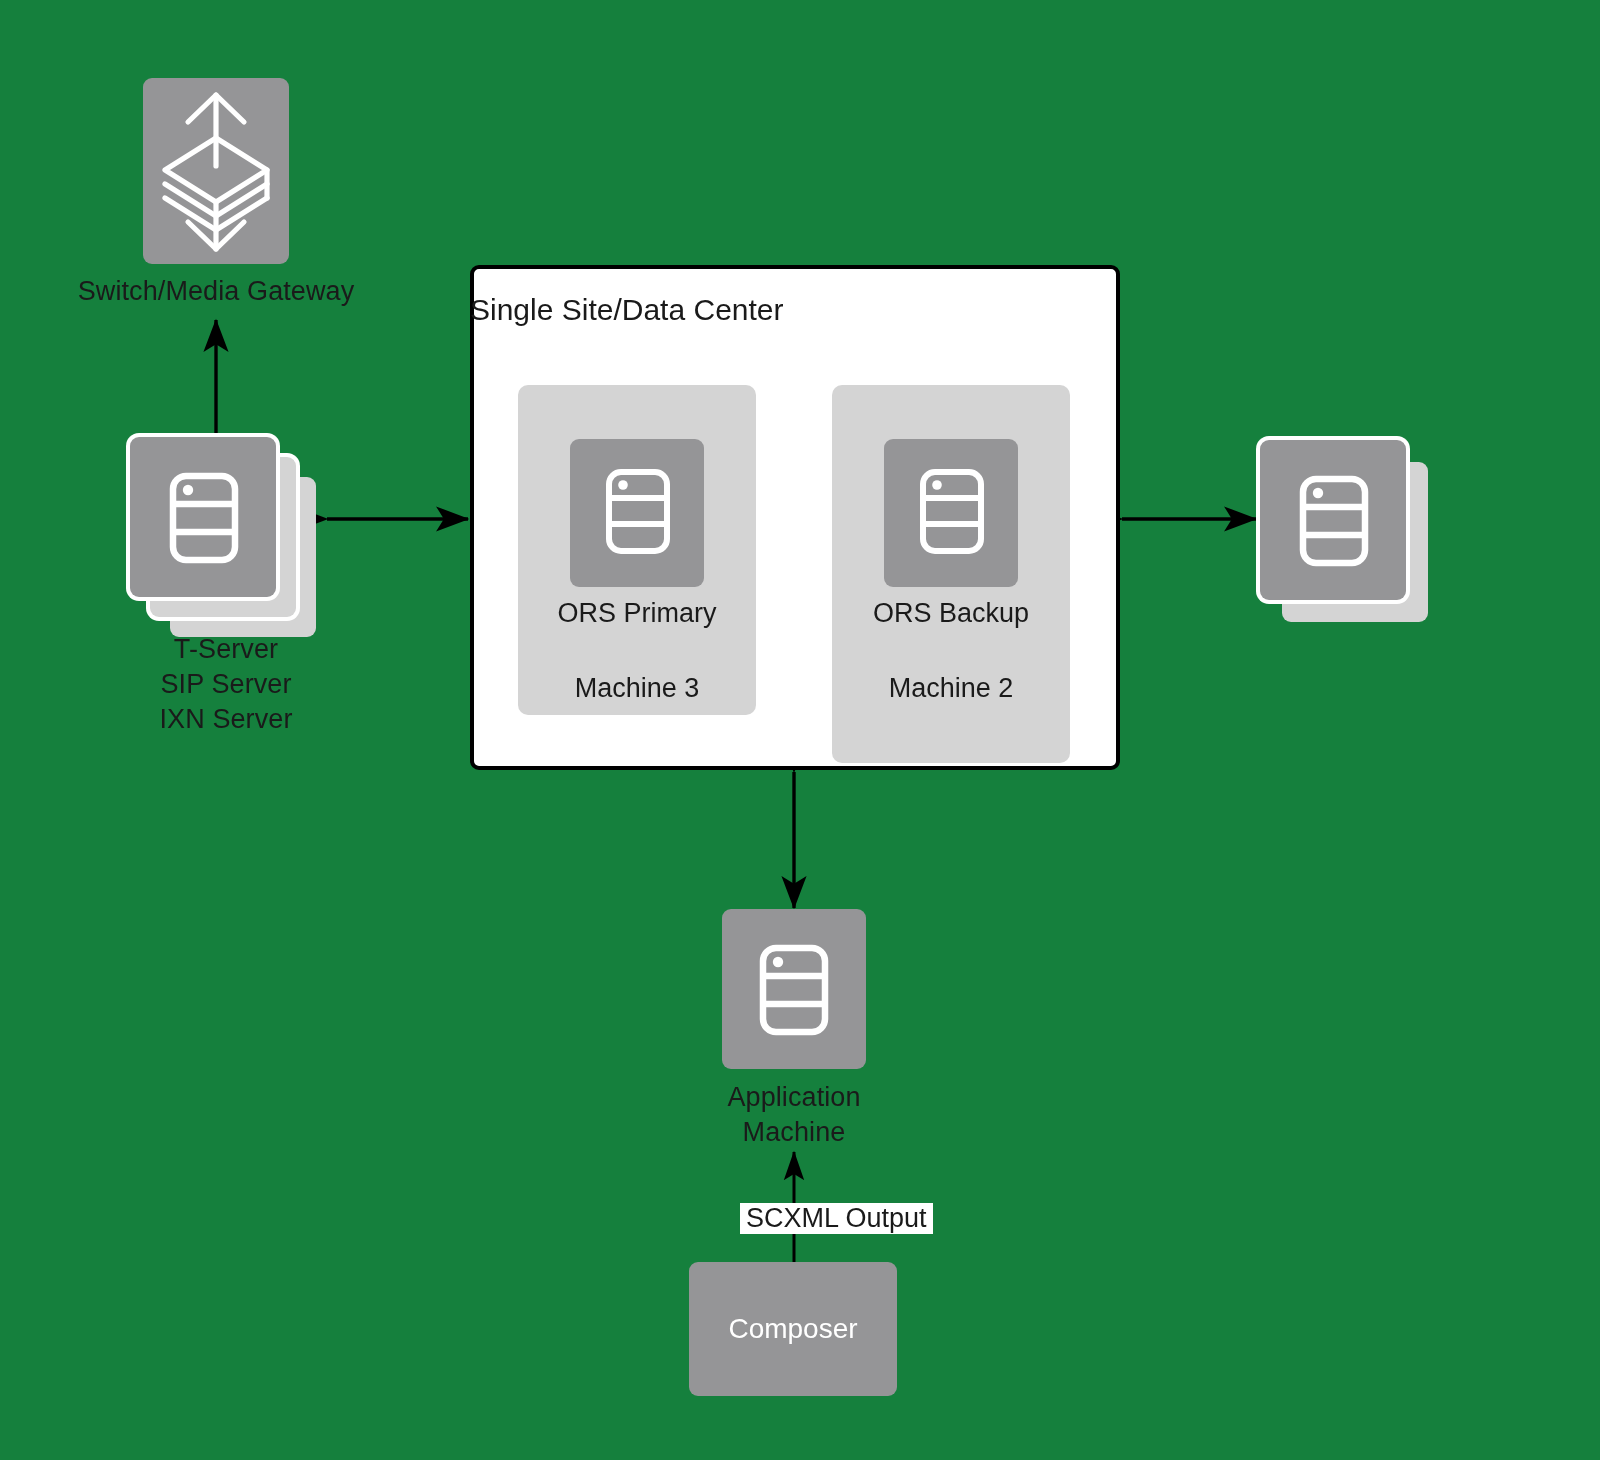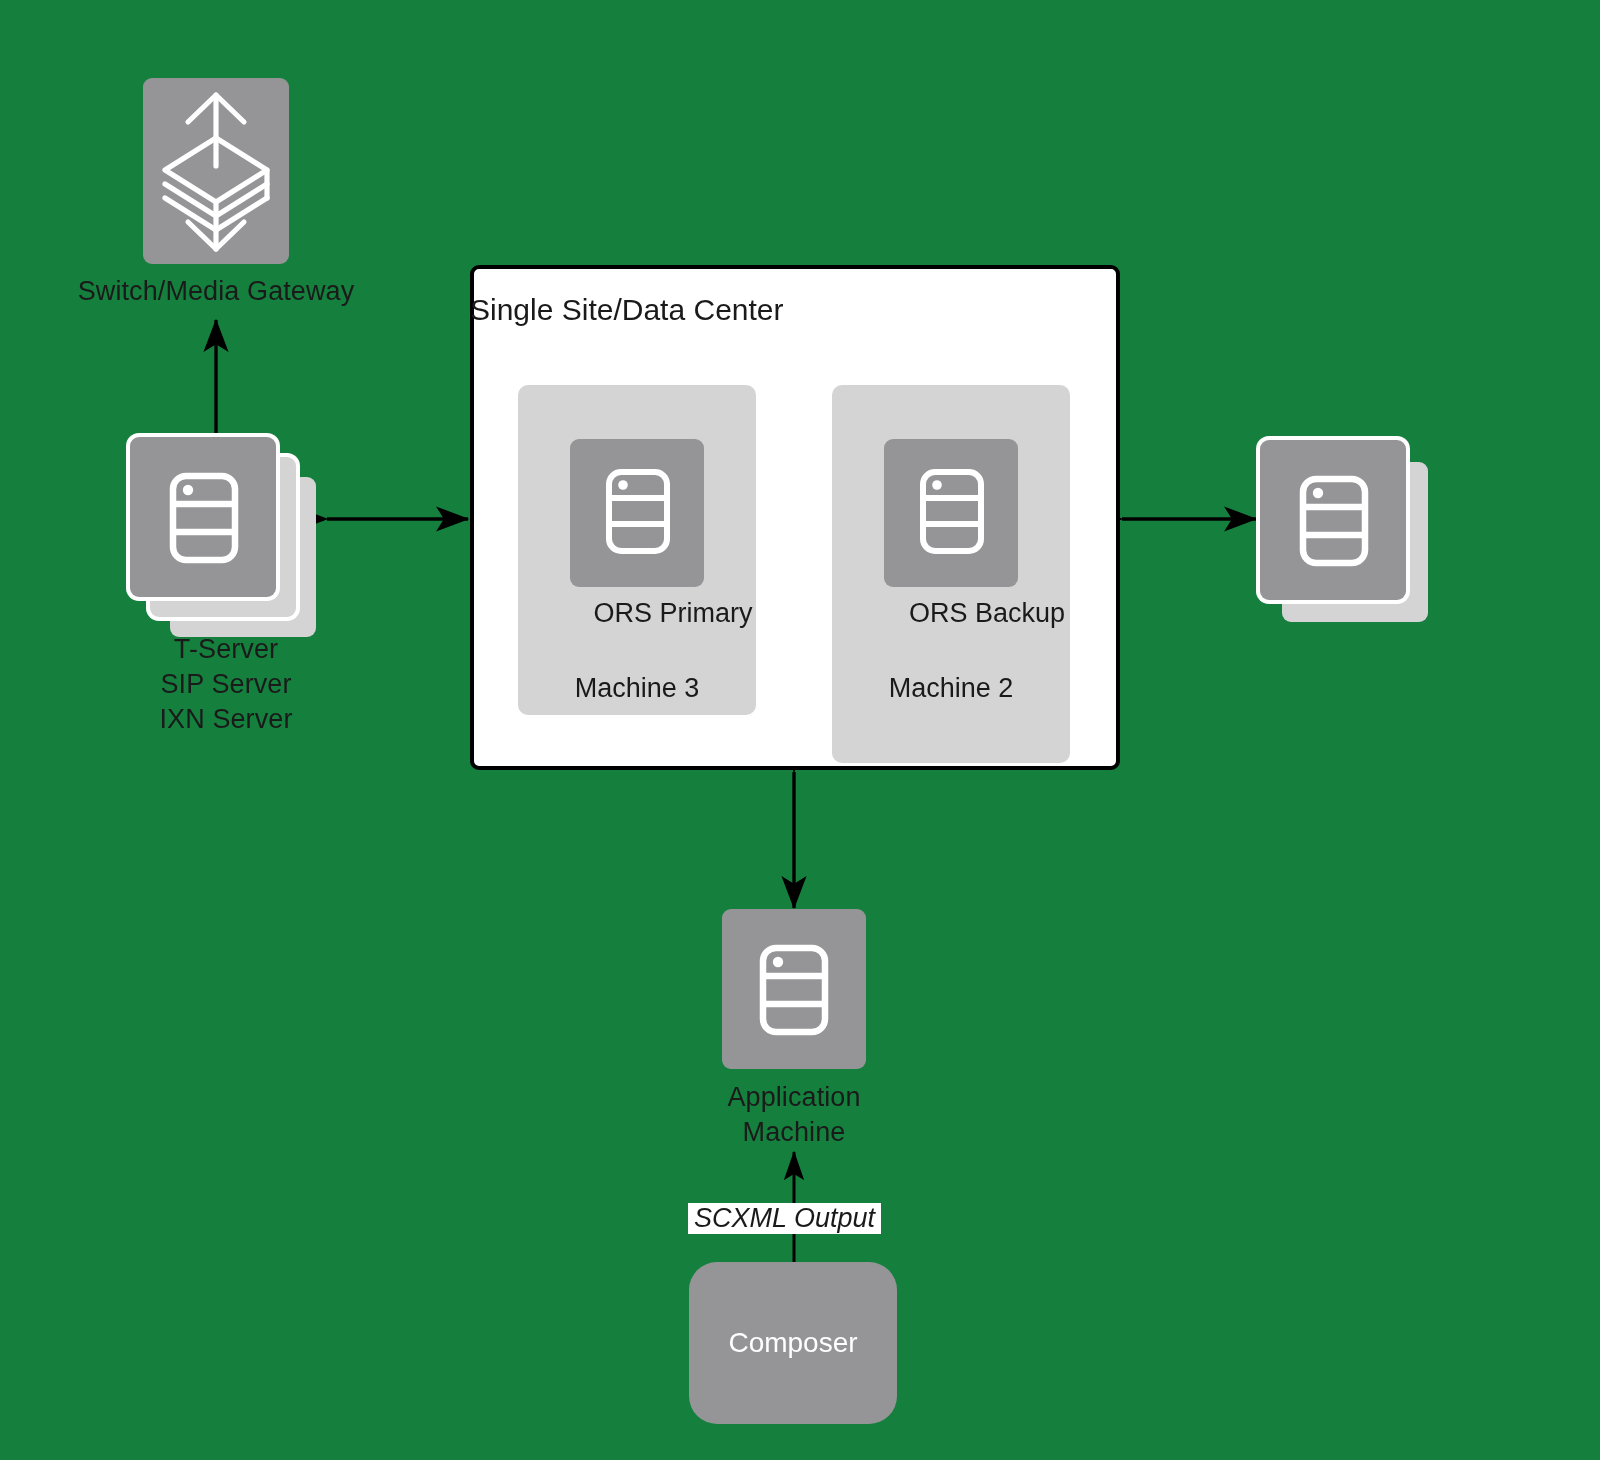--- a/index.html
+++ b/index.html
@@ -71,21 +71,20 @@
     text-align: center;
     font-size: 27px;
     color: #1a1a1a;
   }
   .node-name {
     position: absolute;
     width: 100%;
     text-align: center;
     font-size: 27px;
     color: #1a1a1a;
-    padding-left: 36px;
   }
 
   
   .composer-box {
     position: absolute;
     background: #959597;
     border-radius: 9px;
     display: flex;
     align-items: center;
     justify-content: center;
@@ -250,17 +249,17 @@
         <rect x="41" y="39" width="62" height="84" rx="13"></rect>
         <path d="M41 67 L103 67"></path>
         <path d="M41 95 L103 95"></path>
       </g>
       <circle cx="56" cy="53" r="5.2" fill="#ffffff"></circle>
     </svg>
   </div>
   <div class="label" style="left:644px; top:1080px; width:300px;">Application
 Machine</div>
 
-  <div class="edge-label" style="left:688px; top:1203px;font-style:italic;">SCXML Output</div>
-
-  <div class="composer-box" style="left:689px; top:1262px; width:208px; height:162px;border-radius:28px;">Composer</div>
+  <div class="edge-label" style="left:740px; top:1203px;">SCXML Output</div>
+
+  <div class="composer-box" style="left:689px; top:1262px; width:208px; height:134px;">Composer</div>
 
 </div>
 
 </body></html>

